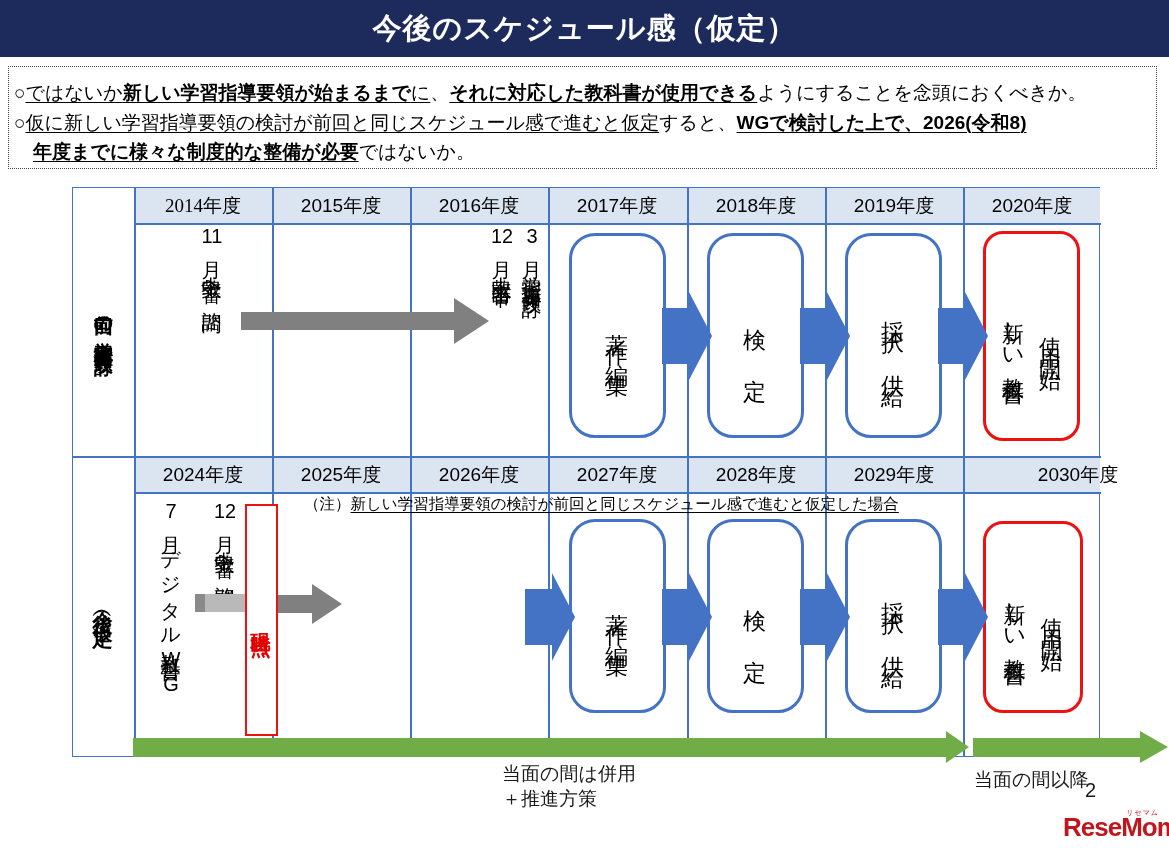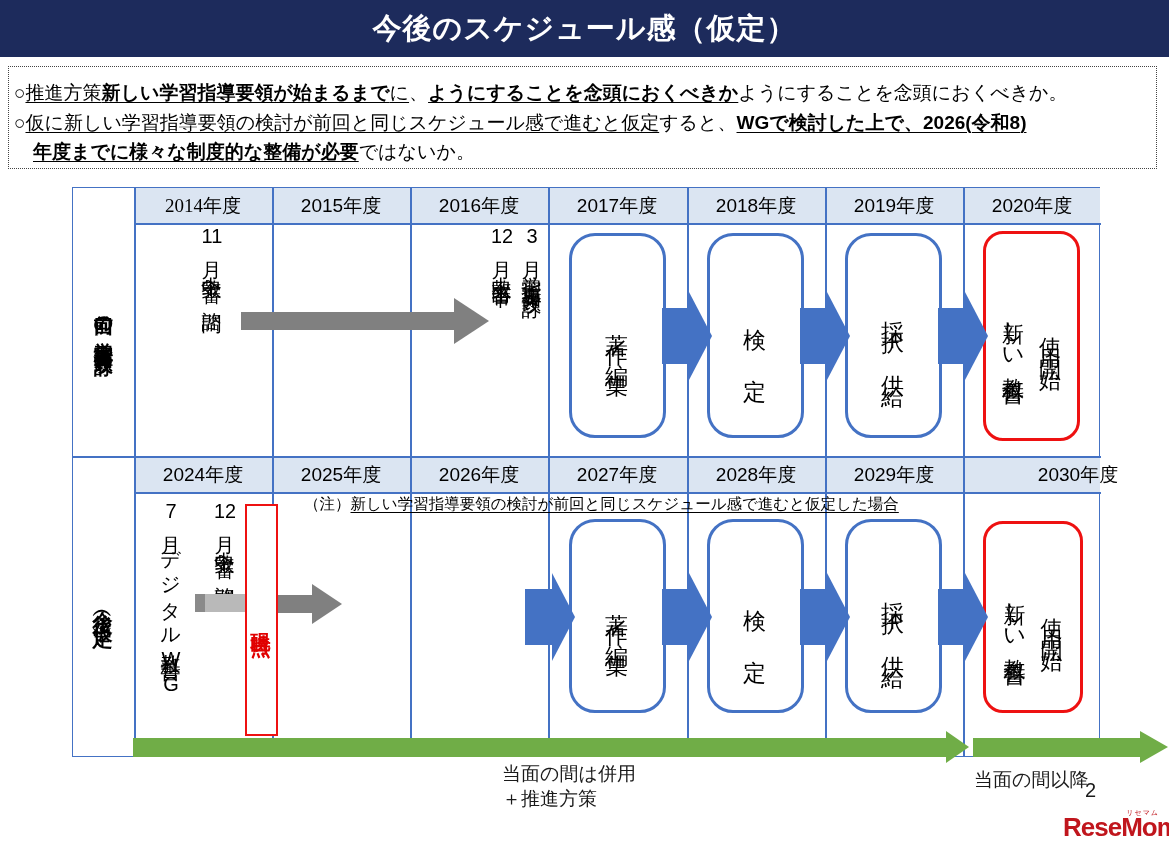--- a/index.html
+++ b/index.html
@@ -66,21 +66,21 @@
 </head>
 <body>
 
 <div class="canvas">
 
   <div class="abs titlebar">
     <div class="titletext">今後のスケジュール感（仮定）</div>
   </div>
 
   <div class="abs notes">
-    <div><span class="seg">○</span><span class="seg u">推進方策</span><span class="seg b u">新しい学習指導要領が始まるまで</span><span class="seg u">に</span><span class="seg">、</span><span class="seg b u">ようにすることを念頭におくべきか</span><span class="seg">ようにすることを念頭におくべきか。</span></div>
+    <div><span class="seg">○</span><span class="seg u">ではないか</span><span class="seg b u">新しい学習指導要領が始まるまで</span><span class="seg u">に</span><span class="seg">、</span><span class="seg b u">それに対応した教科書が使用できる</span><span class="seg">ようにすることを念頭におくべきか。</span></div>
     <div><span class="seg">○</span><span class="seg u">仮に新しい学習指導要領の検討が前回と同じスケジュール感で進むと仮定</span><span class="seg">すると、</span><span class="seg b u">WGで検討した上で、2026(令和8)</span></div>
     <div class="indent"><span class="seg b u">年度までに様々な制度的な整備が必要</span><span class="seg">ではないか。</span></div>
   </div>
 
   <div class="abs tbl">
 
     <div class="hbg" style="top:0;"></div>
     <div class="hbg" style="top:268px;height:36px;"></div>
 
     <div class="vline" style="left:61px;"></div>

